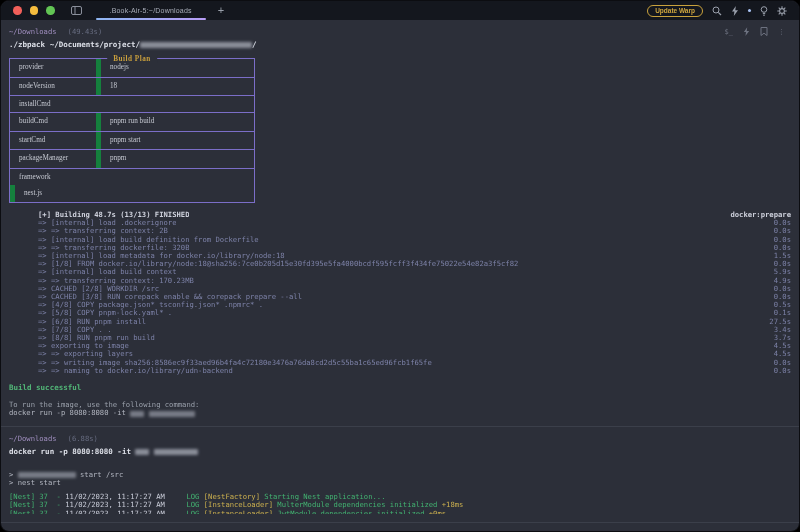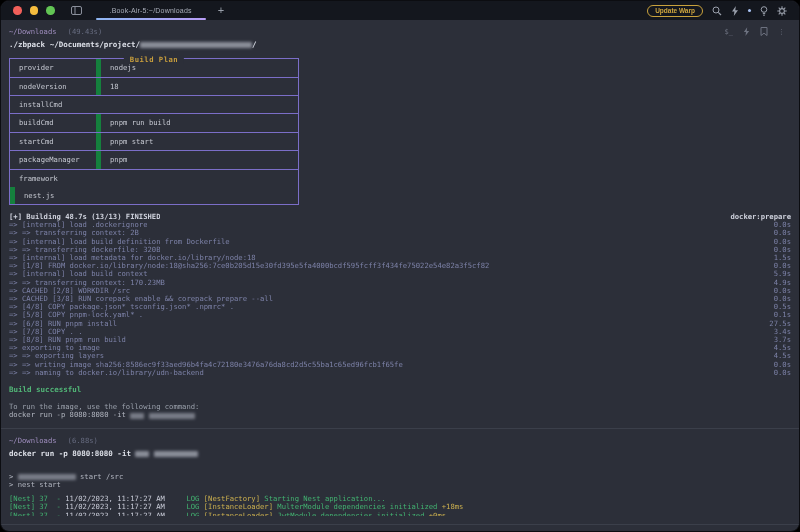--- a/index.html
+++ b/index.html
@@ -35,33 +35,33 @@
   .duration { color:#676c80; margin-left:5px; }
   .hdr-icons { margin-left:auto; display:flex; align-items:center; gap:10px;
                color:#6d7280; padding-right:6px; }
   .hdr-icons .txt { font-size:7px; }
   .cmd { font-size:7.5px; font-weight:bold; color:#dde0e8; margin-top:4px; white-space:pre; }
   .redacted { display:inline-block; height:6px; border-radius:1px; background:#8a8e99;
               filter:blur(1.4px); vertical-align:middle; }
   .redacted.dim { background:#787c87; }
 
   
-  .bp-table { position:relative; border:1px solid #7b6ec8; margin:9px 0 0 8px; width:290px; }
+  .bp-table { position:relative; border:1px solid #7b6ec8; margin:9px 0 0 8px; width:246px;font-family:Liberation Serif, serif; }
   .bp-title { position:absolute; top:-4.5px; left:50%; transform:translateX(-50%);
               background:#2c2f39; padding:0 6px; color:#c99f3d; font-weight:bold;
               font-size:7.2px; letter-spacing:.5px; white-space:nowrap; }
   .bp-row { display:flex; border-bottom:1px solid #7b6ec8; }
   .bp-row:last-child { border-bottom:none;flex-direction:column; }
   .bp-key { width:86px; padding:4px 4px 4px 9px; font-size:7.2px; color:#c6c9d2; }
   .bp-val { flex:1; padding:4px 4px 4px 9px; border-left:5px solid #15803d;
             font-size:7.2px; color:#c6c9d2; white-space:pre; line-height:9.5px; }
 
   
   .log { margin-top:8px; font-size:7.2px; line-height:8.2px; }
-  .log-line { display:flex; padding:0 8px; color:#7d82a8; white-space:pre; }
+  .log-line { display:flex; padding:0 8px; color:#7d82a8; white-space:pre;margin-left:29px; }
   .log-line .lt { overflow:hidden; }
   .log-line .rt { margin-left:auto; padding-left:6px; }
   .log-line.bright, .log-line.bright .rt { color:#ced1dc; font-weight:bold; }
 
   .success { margin:8px 8px 0; font-size:7.5px; font-weight:bold; color:#52b878; }
   .hint { margin:9px 8px 0; font-size:7.2px; color:#9aa0ab; line-height:8.4px; }
   .outline { margin:0 8px; font-size:7.2px; color:#b2b6c0; line-height:8.4px; white-space:pre; }
 
   .divider { height:1px; background:#3b3f4a; margin-top:8px; }
 

